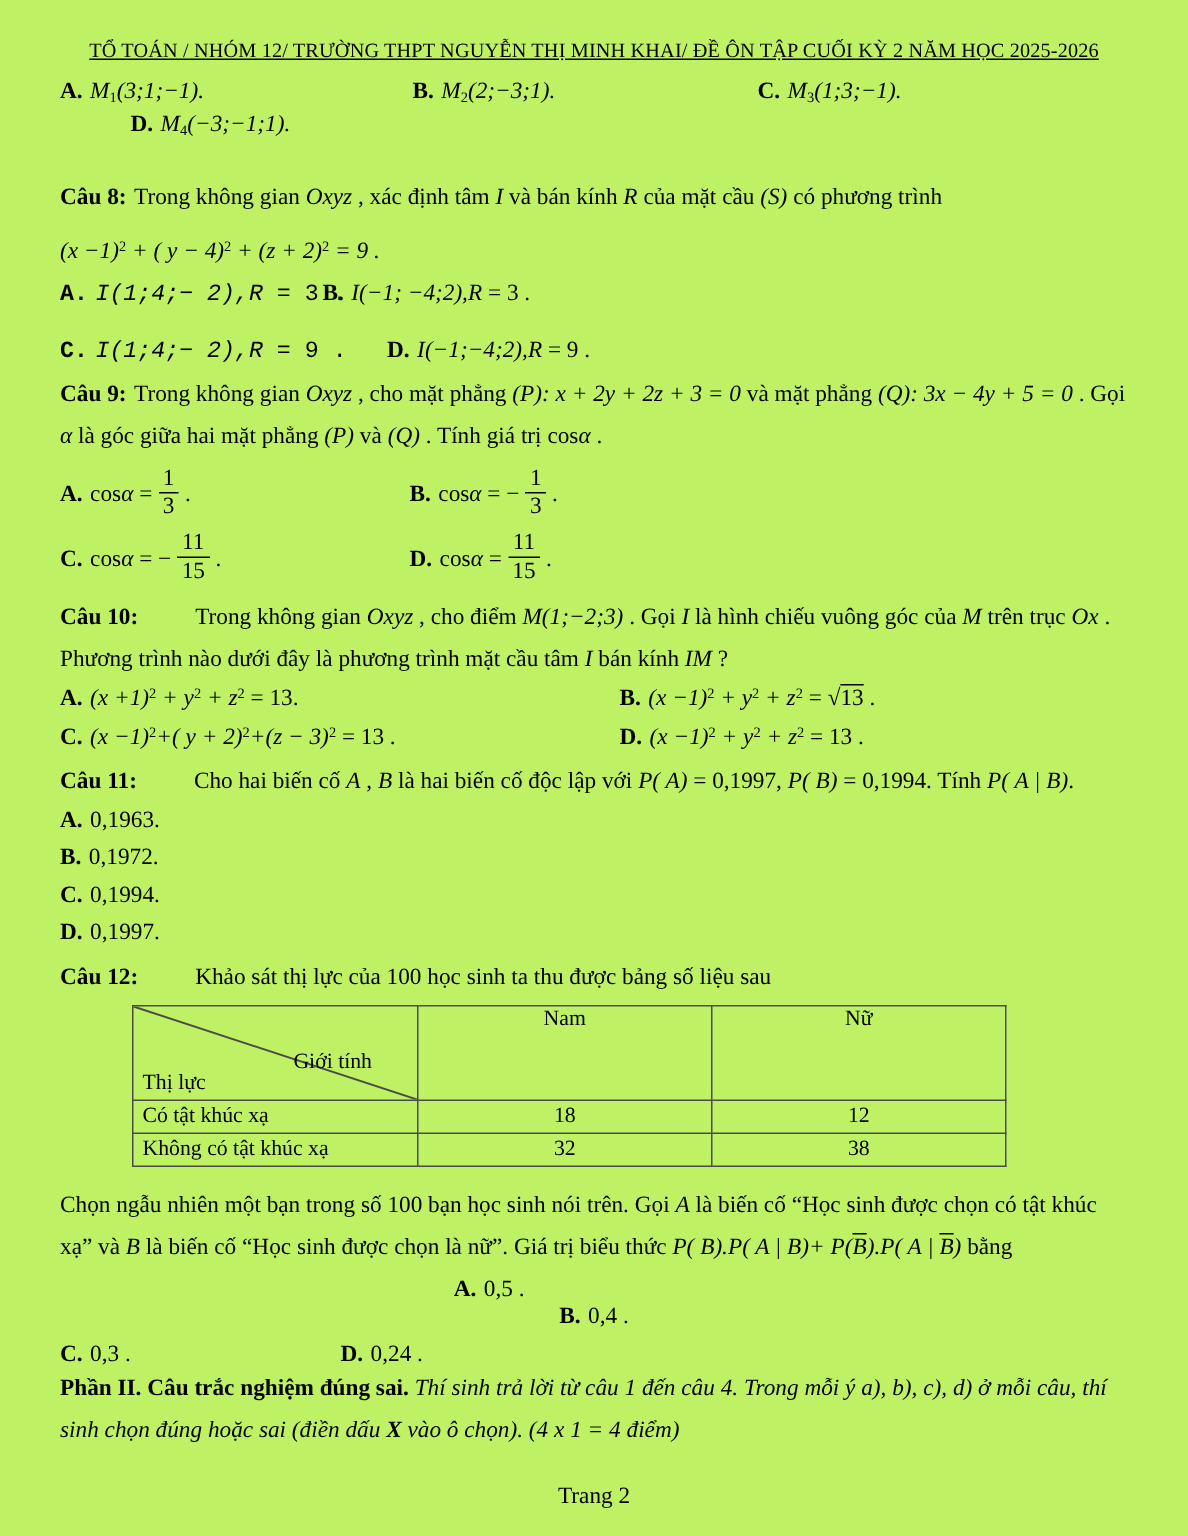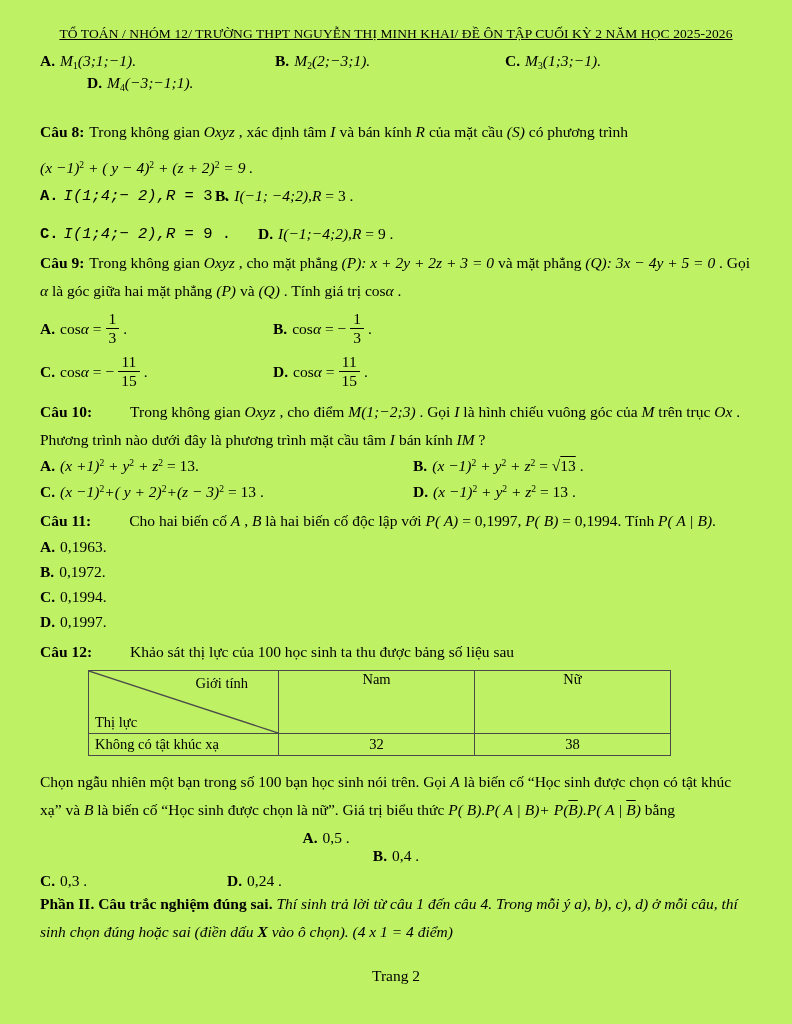--- a/index.html
+++ b/index.html
@@ -31,21 +31,21 @@
   .sg-sub{font-size:.62em;position:relative;top:.35em;font-style:normal;}
   .frac{display:inline-block;vertical-align:middle;text-align:center;margin:0 4px;transform:translateY(-2px);line-height:1.2;}
   .fnum{display:block;border-bottom:1px solid #000;padding:0 3px;}
   .fden{display:block;padding:0 3px;}
   .eq{margin-top:6px;margin-bottom:2px;line-height:2;}
   table.tbl{border-collapse:collapse;margin:4px 0 0 48px;table-layout:fixed;}
   .tbl td{border:1.5px solid #4a4a4a;font-size:14.5px;padding:0 6px;vertical-align:top;}
   .tbl .c-diag{width:189px;position:relative;padding:0;height:62px;}
   .tbl .c-val{width:183px;text-align:center;}
   .diag-svg{position:absolute;left:0;top:0;width:100%;height:100%;}
-  .diag-top{position:absolute;top:4px;right:30px;}
+  .diag-top{position:absolute;top:29px;right:30px;}
   .diag-bot{position:absolute;bottom:2px;left:6px;}
   .tbl .data-row td{height:21px;line-height:20px;}
   .part2{margin-top:0;line-height:1.78;}
   .footer{text-align:center;margin-top:22px;}
 </style>
 </head>
 <body>
 
 <div class="page">
 
@@ -118,20 +118,25 @@
         <svg class="diag-svg" viewBox="0 0 189 62" preserveAspectRatio="none">
               <line x1="0" y1="0" x2="189" y2="62" stroke="#4a4a4a" stroke-width="1.3"></line>
             </svg>
         <span class="diag-top">Giới tính</span>
         <span class="diag-bot">Thị lực</span>
       </td>
       <td class="c-val">Nam</td>
       <td class="c-val">Nữ</td>
     </tr>
     <tr class="data-row">
+      <td>Có tật khúc xạ</td>
+      <td class="c-val">18</td>
+      <td class="c-val">12</td>
+    </tr>
+    <tr class="data-row">
       <td>Không có tật khúc xạ</td>
       <td class="c-val">32</td>
       <td class="c-val">38</td>
     </tr>
   </tbody>
     </table>
 
   <p class="q" style="margin-top:12px;"><span class="sg-n">Chọn ngẫu nhiên một bạn trong số 100 bạn học sinh nói trên. Gọi </span><span class="sg-i">A</span><span class="sg-n"> là biến cố “Học sinh được chọn có tật khúc xạ” và </span><span class="sg-i">B</span><span class="sg-n"> là biến cố “Học sinh được chọn là nữ”. Giá trị biểu thức </span><span class="sg-i">P( B).P( A | B)+ P(</span><span class="sg-i sg-ol">B</span><span class="sg-i">).P( A | </span><span class="sg-i sg-ol">B</span><span class="sg-i">)</span><span class="sg-n"> bằng</span></p>
 
   <div class="row" style="margin-top:5px;flex-direction:column;">

